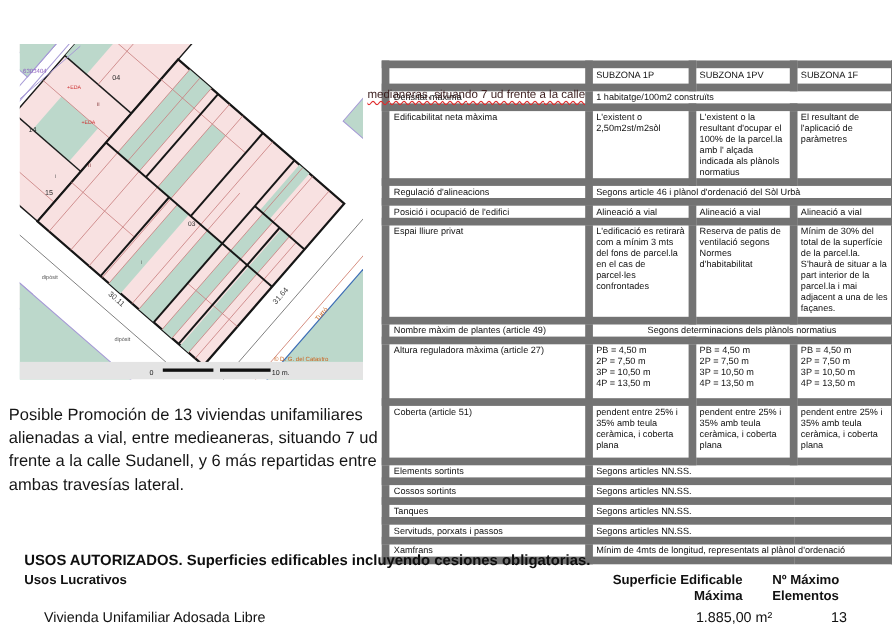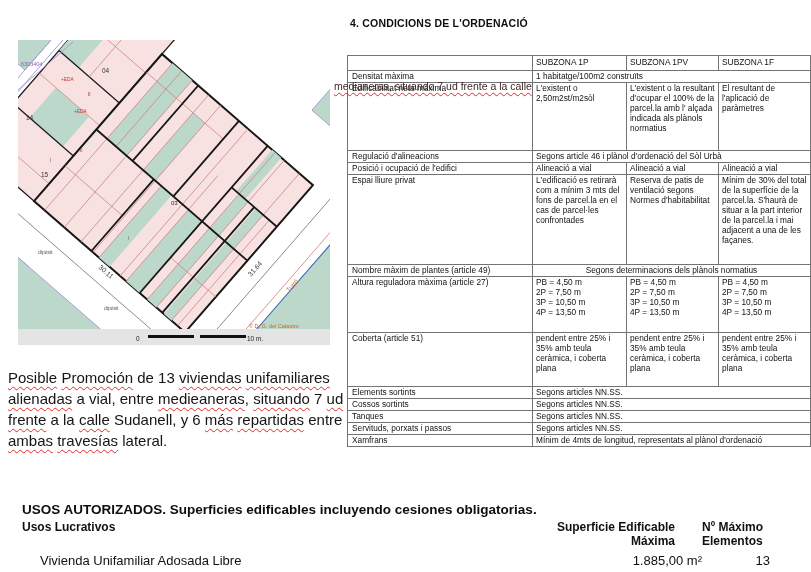--- a/index.html
+++ b/index.html
@@ -4,32 +4,32 @@
 <style>
   html,body{margin:0;padding:0;background:#888;}
   .page{position:relative;width:811px;height:572px;background:#ffffff;overflow:hidden;
         font-family:"Liberation Sans",sans-serif;color:#111;}
   
   .map{position:absolute;left:18px;top:40px;width:312px;height:305px;}
   .map svg{display:block;}
   
   .ord-title{position:absolute;left:350px;top:17px;font-size:10.5px;font-weight:bold;letter-spacing:.2px;color:#0e0e0e;}
   .ord-table{position:absolute;left:347px;top:55px;width:463px;border-collapse:collapse;table-layout:fixed;}
-  .ord-table td{border:1px solid #737373;padding:1px 3px 0 3px;vertical-align:top;
+  .ord-table td{border:7px solid #737373;padding:1px 3px 0 3px;vertical-align:top;
                 font-size:8.3px;line-height:1.2;color:#121212;white-space:pre-line;overflow:hidden;}
   .ord-table .lbl{padding-left:4px;}
   .ord-table tr.hdr td{font-size:8.4px;height:13px;}
   
   .overlay-red{position:absolute;left:334px;top:80px;width:210px;font-size:10.5px;color:#3c1f1f;
                z-index:5;white-space:nowrap;
                text-decoration:underline;text-decoration-style:wavy;text-decoration-color:#e02b2b;
                text-decoration-thickness:1px;text-underline-offset:2px;}
   
   .promo{position:absolute;left:8px;top:352px;width:344px;font-size:15px;line-height:21px;color:#151515;}
-  .promo .miss{text-decoration:underline;text-decoration-style:wavy;text-decoration-color:#e02b2b;
+  .promo .miss{text-decoration-style:wavy;text-decoration-color:#e02b2b;
                text-decoration-thickness:1px;text-underline-offset:2.5px;}
   
   .usos{position:absolute;left:22px;top:502px;width:748px;}
   .usos-title{font-size:13.5px;font-weight:bold;color:#0e0e0e;}
   .usos-head{display:flex;margin-top:3px;font-weight:bold;font-size:12px;}
   .usos-head .h-left{flex:1;}
   .usos-head .h-sup{width:245px;text-align:right;padding-right:27px;box-sizing:border-box;white-space:pre-line;}
   .usos-head .h-num{width:68px;white-space:pre-line;}
   .usos-row{display:flex;margin-top:5px;font-size:13px;}
   .usos-row .u-name{flex:1;padding-left:18px;}
@@ -137,21 +137,20 @@
           <text x="86" y="270" font-size="5" fill="#555555">dipòsit</text>
           <text x="233" y="237" font-size="7" fill="#444444" transform="rotate(-49 233 237)">31.64</text>
           <text x="271" y="252" font-size="6" fill="#cc6622" transform="rotate(-49 271 252)">Turró</text>
           <text x="231" y="288" font-size="5.5" fill="#cc6622">© D. G. del Catastro</text>
           <text x="118" y="301" font-size="6.5" fill="#222222">0</text>
           <text x="229" y="301" font-size="6.5" fill="#222222">10 m.</text>
         </g>
     </svg>
   </div>
 
-  <div class="ord-title">4. CONDICIONS DE L'ORDENACIÓ</div>
 
   <div class="overlay-red">medianeras, situando 7 ud frente a la calle</div>
 
   <table class="ord-table">
     <colgroup>
         <col style="width:185px">
         <col style="width:94px">
         <col style="width:92px">
         <col style="width:92px">
       </colgroup>

